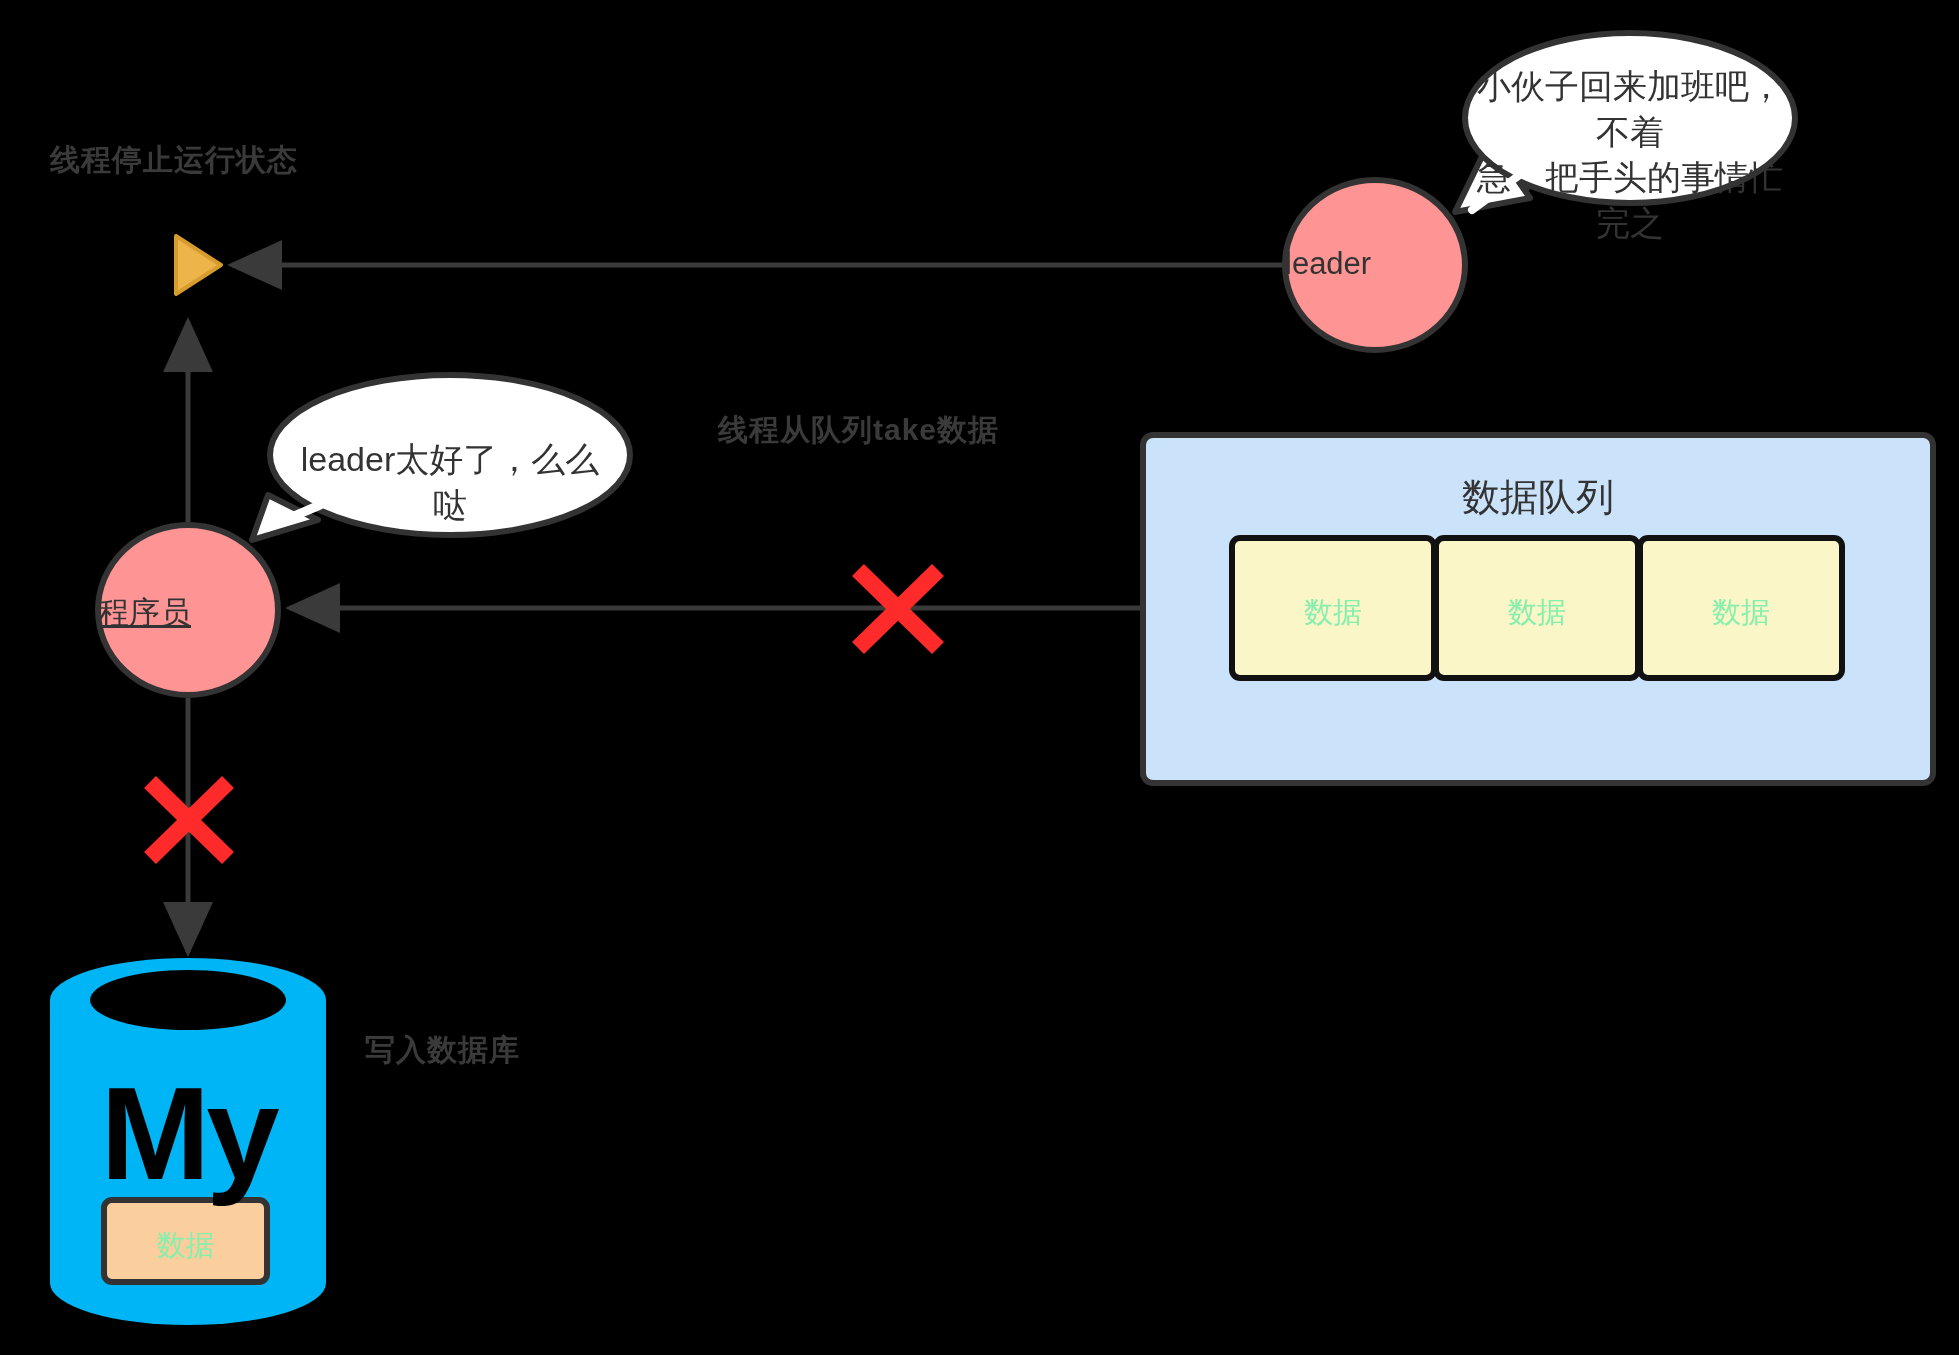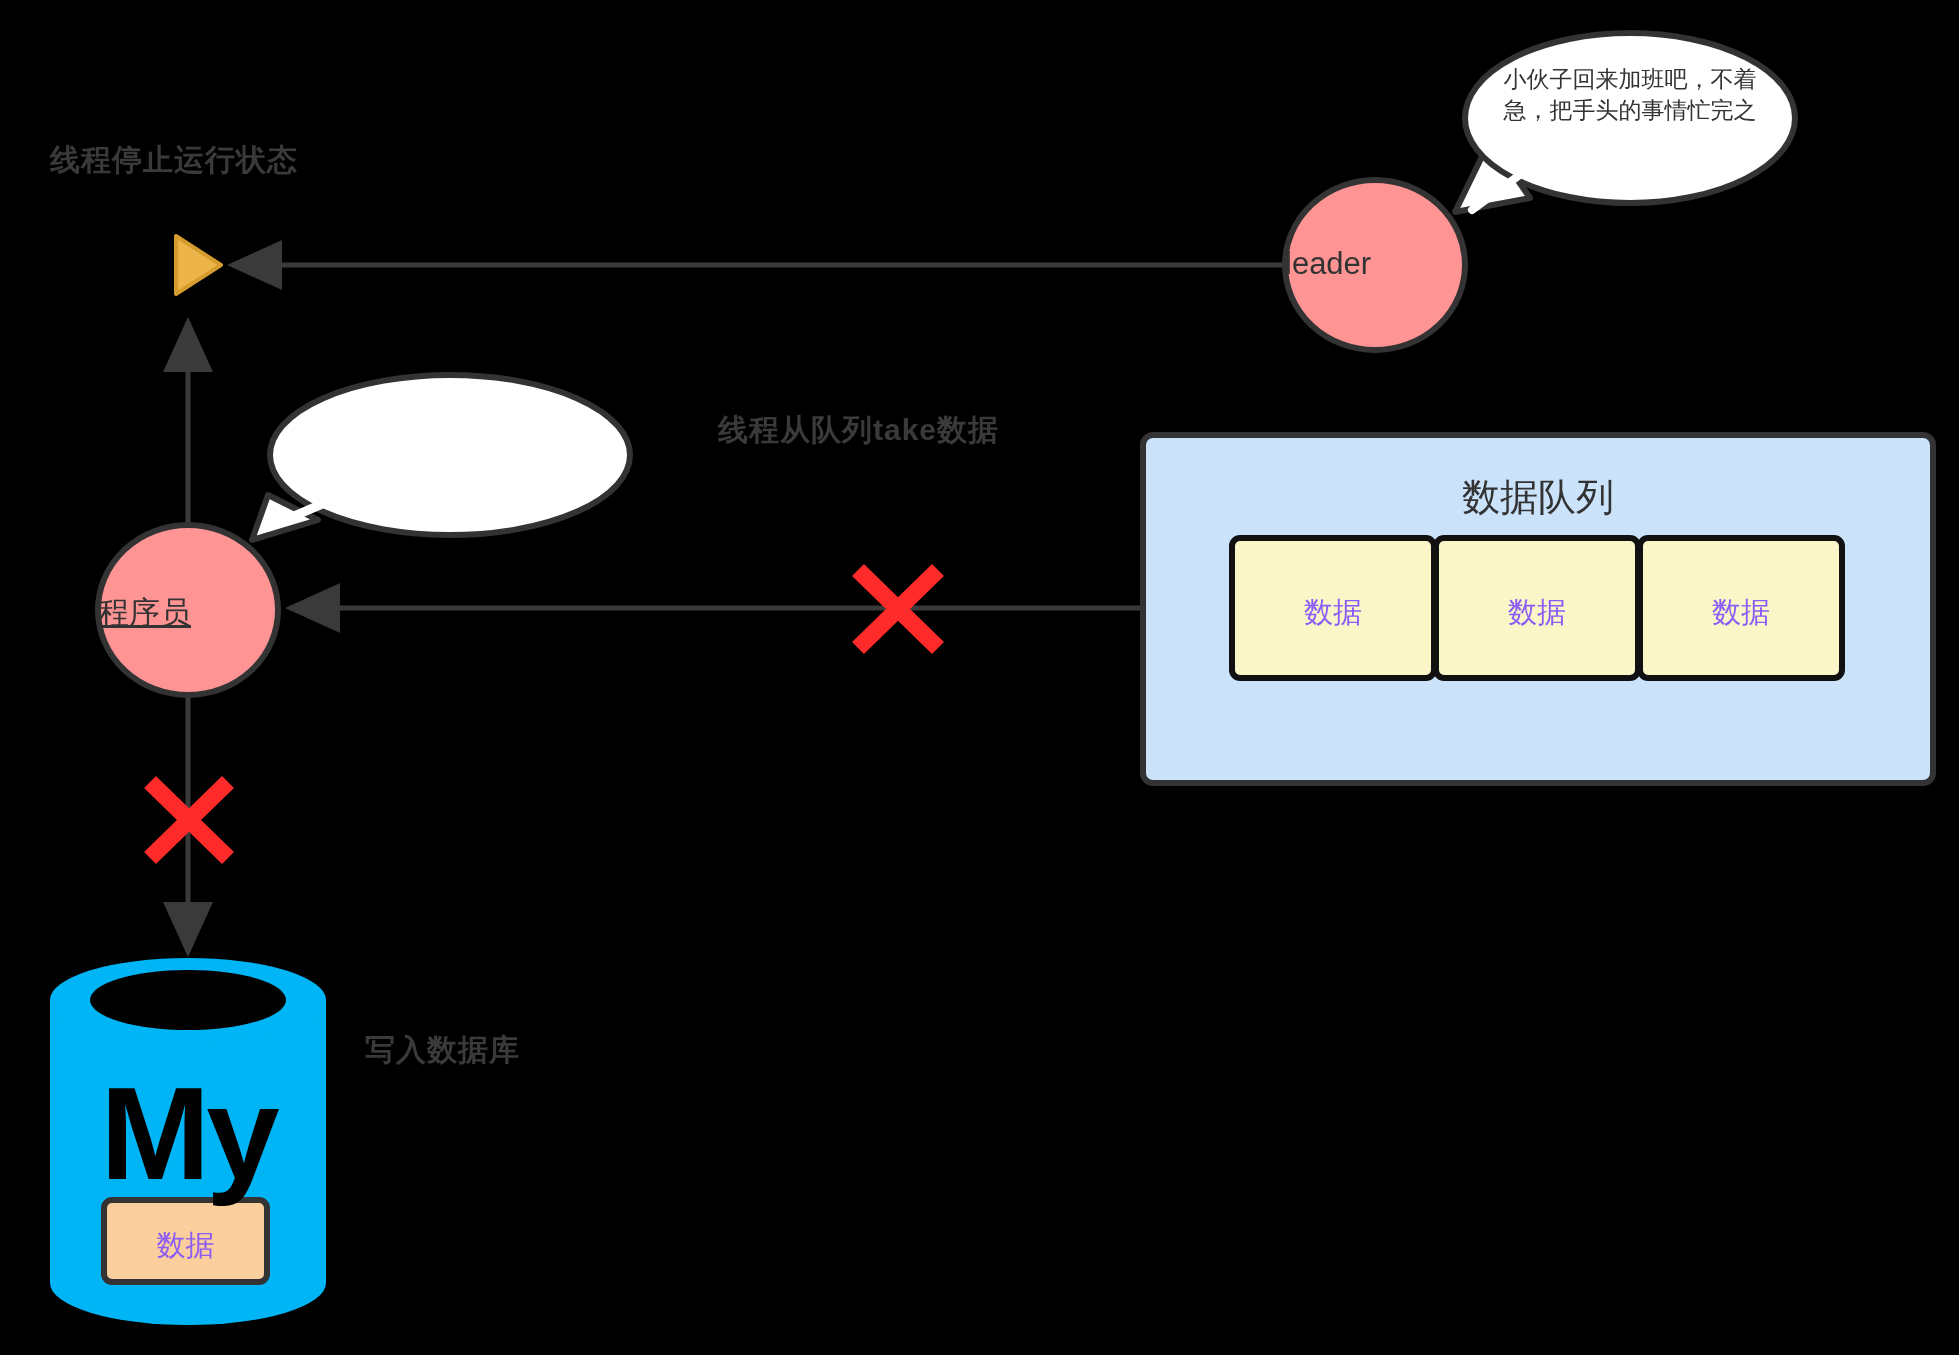--- a/index.html
+++ b/index.html
@@ -34,33 +34,33 @@
   }
   .node-label {
     position: absolute;
     color: #333333;
     font-size: 31px;
     white-space: nowrap;
   }
   .bubble-text {
     position: absolute;
     color: #333333;
-    font-size: 23px;
+    font-size: 34px;
     line-height: 1.34;
     text-align: center;
   }
   .box-title {
     position: absolute;
     color: #333333;
     font-size: 38px;
     white-space: nowrap;
   }
   .card-text {
     position: absolute;
-    color: #8b5cf6;
+    color: #86efac;
     font-size: 29px;
     white-space: nowrap;
   }
   .db-word {
     position: absolute;
     color: #000000;
     font-family: Liberation Sans, sans-serif;
     font-weight: bold;
     font-size: 132px;
     letter-spacing: -4px;
@@ -139,20 +139,23 @@
 
   <div class="node-label" style="left:1285px; top:246px; width:180px;">leader</div>
 
   <div class="node-label" style="left:98px; top:592px; width:180px;text-decoration:underline;">程序员</div>
 
   <div class="bubble-text" style="left:1470px; top:64px; width:320px;">
     <div>小伙子回来加班吧，不着</div>
     <div>急，把手头的事情忙完之</div>
   </div>
 
+  <div class="bubble-text" style="left:300px; top:437px; width:300px;">
+    <div>leader太好了，么么哒</div>
+  </div>
 
   <div class="box-title" style="left:1143px; top:472px; width:790px; text-align:center;">数据队列</div>
 
   <div class="card-text" style="left:1232px; top:593px; width:202px; text-align:center;">数据</div>
   <div class="card-text" style="left:1436px; top:593px; width:202px; text-align:center;">数据</div>
   <div class="card-text" style="left:1640px; top:593px; width:202px; text-align:center;">数据</div>
 
   <div class="db-word" style="left:60px; top:1068px; width:256px; text-align:center;">My</div>
 
   <div class="card-text" style="left:104px; top:1226px; width:163px; text-align:center;">数据</div>

